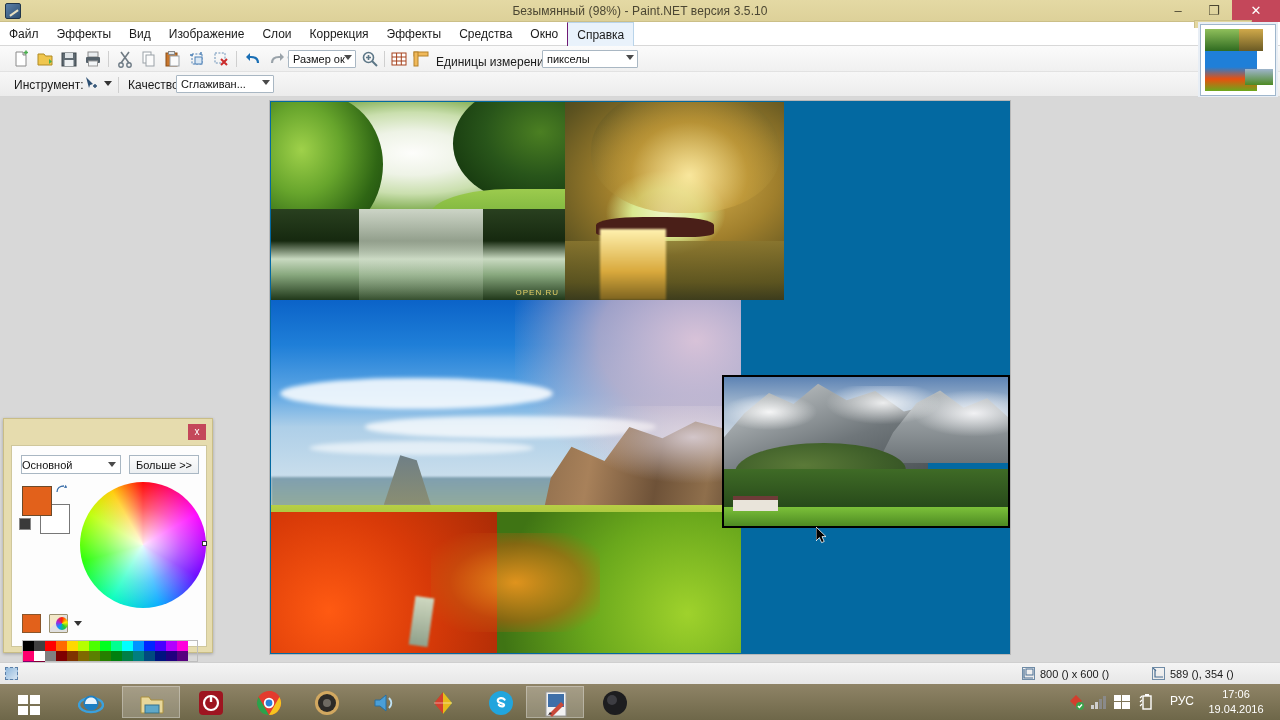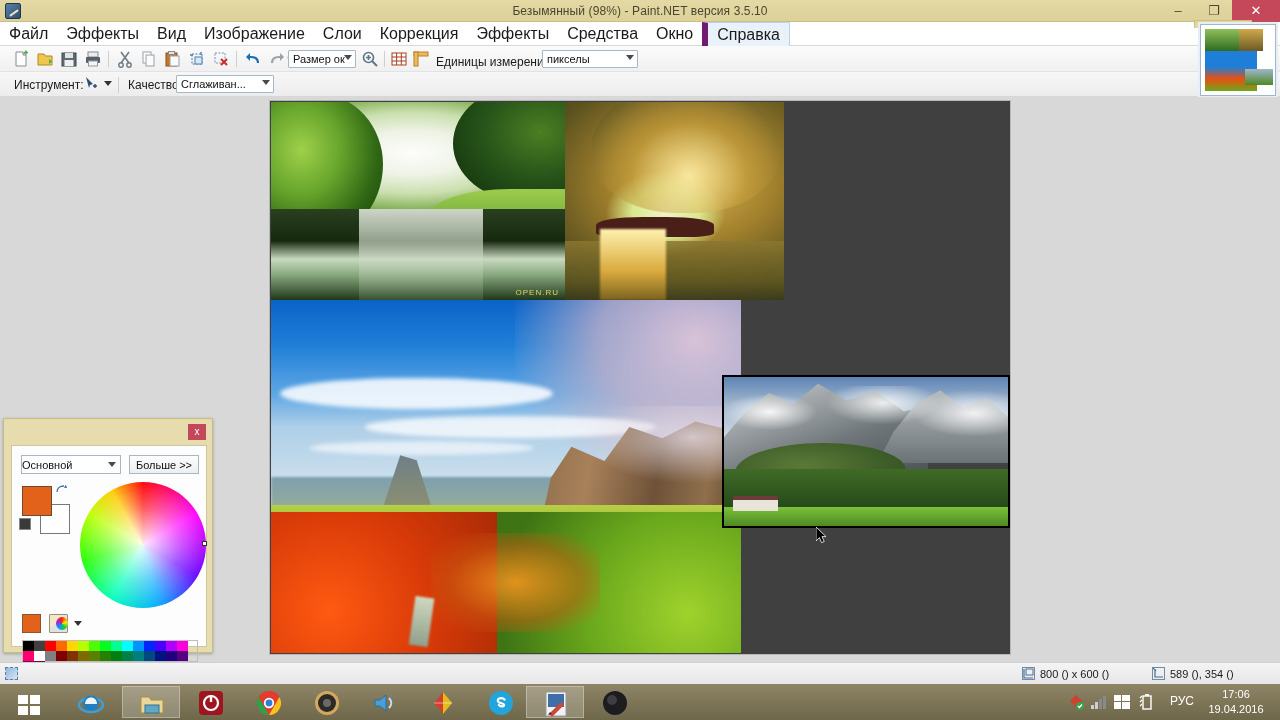--- a/index.html
+++ b/index.html
@@ -39,24 +39,24 @@
   #btn-max{ right:48px; }
   #btn-close{ right:0; width:48px; background:#c4475a; color:#fff; }
 
   
   #menubar{
     position:absolute; left:0; top:22px; width:1280px; height:24px;
     background:#ffffff; border-bottom:1px solid #d8d8d8;
   }
   #menubar .mi{
     float:left; height:24px; line-height:24px; padding:0 9px;
-    color:#1b1b1b; font-size:16px; cursor:default;
+    color:#1b1b1b; font-size:12px; cursor:default;
   }
   #menubar .mi.active{
-    background:#e9f2fb; border-left:6px solid #701a75;
+    background:#e9f2fb; border-left:1px solid #701a75;
     border-right:1px solid #b9d4ea; border-top:1px solid #b9d4ea;
   }
 
   
   #toolbar1{
     position:absolute; left:0; top:46px; width:1280px; height:26px;
     background:linear-gradient(180deg,#fbfbfb,#f0f0f0);
     border-bottom:1px solid #e2e2e2;
   }
   #toolbar2{
@@ -95,21 +95,21 @@
   }
   .tmini{ position:absolute; }
 
   
   #workspace{
     position:absolute; left:0; top:97px; width:1280px; height:565px;
     background:#d8d8d8;
   }
   #canvas{
     position:absolute; left:270px; top:4px; width:740px; height:553px;
-    background:#404040; box-shadow:0 0 0 1px #b8b8b8;
+    background:#0369a1; box-shadow:0 0 0 1px #b8b8b8;
   }
   .photo{ position:absolute; overflow:hidden; }
 
   
   #ph-forest{ left:1px; top:1px; width:294px; height:198px; }
   #ph-forest .sky{
     position:absolute; left:0; top:0; width:100%; height:56%;
     background:radial-gradient(ellipse at 48% 46%, #fdfdfb 0%, #eef3e6 26%, #cadfae 48%, #7aa94a 70%, #3c6b22 100%);
   }
   #ph-forest .treeL{

